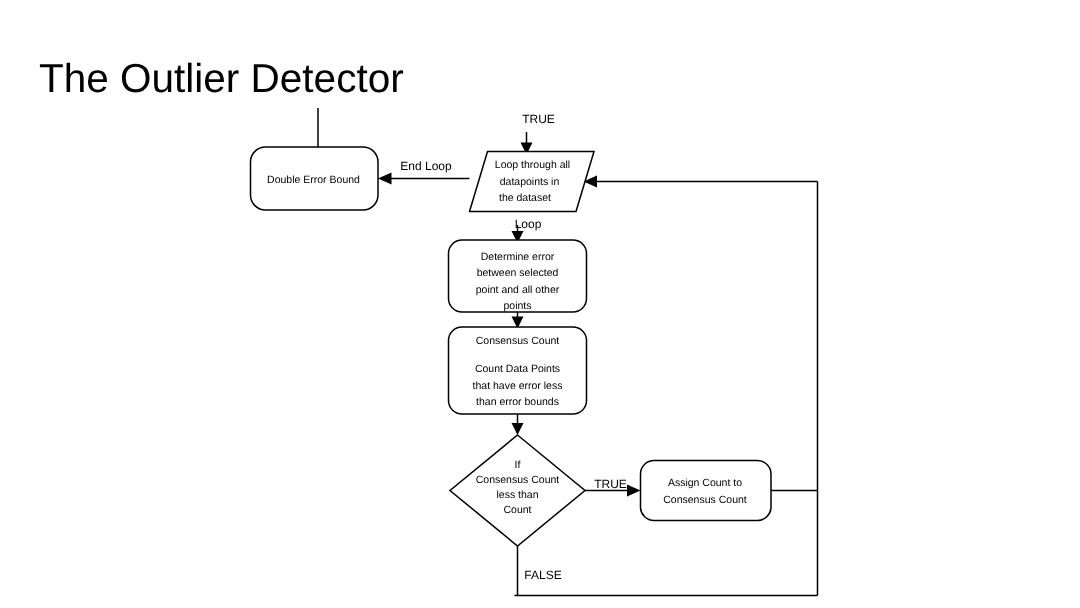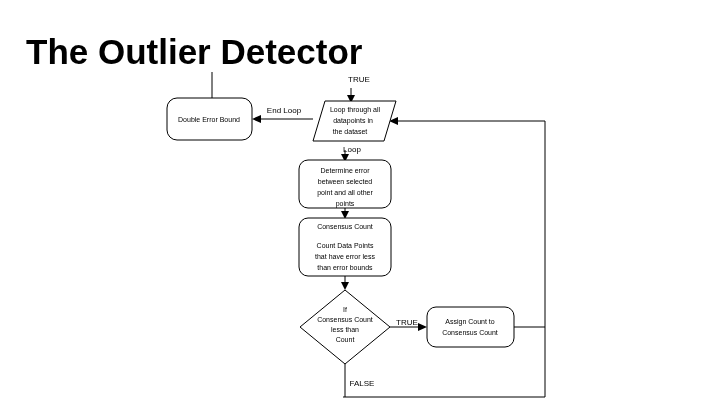--- a/index.html
+++ b/index.html
@@ -17,23 +17,23 @@
   #slide {
     position: relative;
     width: 720px;
     height: 405px;
     background: #ffffff;
   }
   #slide-title {
     position: absolute;
     left: 26px;
     top: 36px;
-    font-size: 35px;
+    font-size: 27px;
     line-height: 32px;
-    font-weight: 700;
+    font-weight: 400;
     color: #000000;
     letter-spacing: 0px;
     white-space: nowrap;
   }
   #flow-svg {
     position: absolute;
     left: 0;
     top: 0;
     width: 720px;
     height: 405px;

